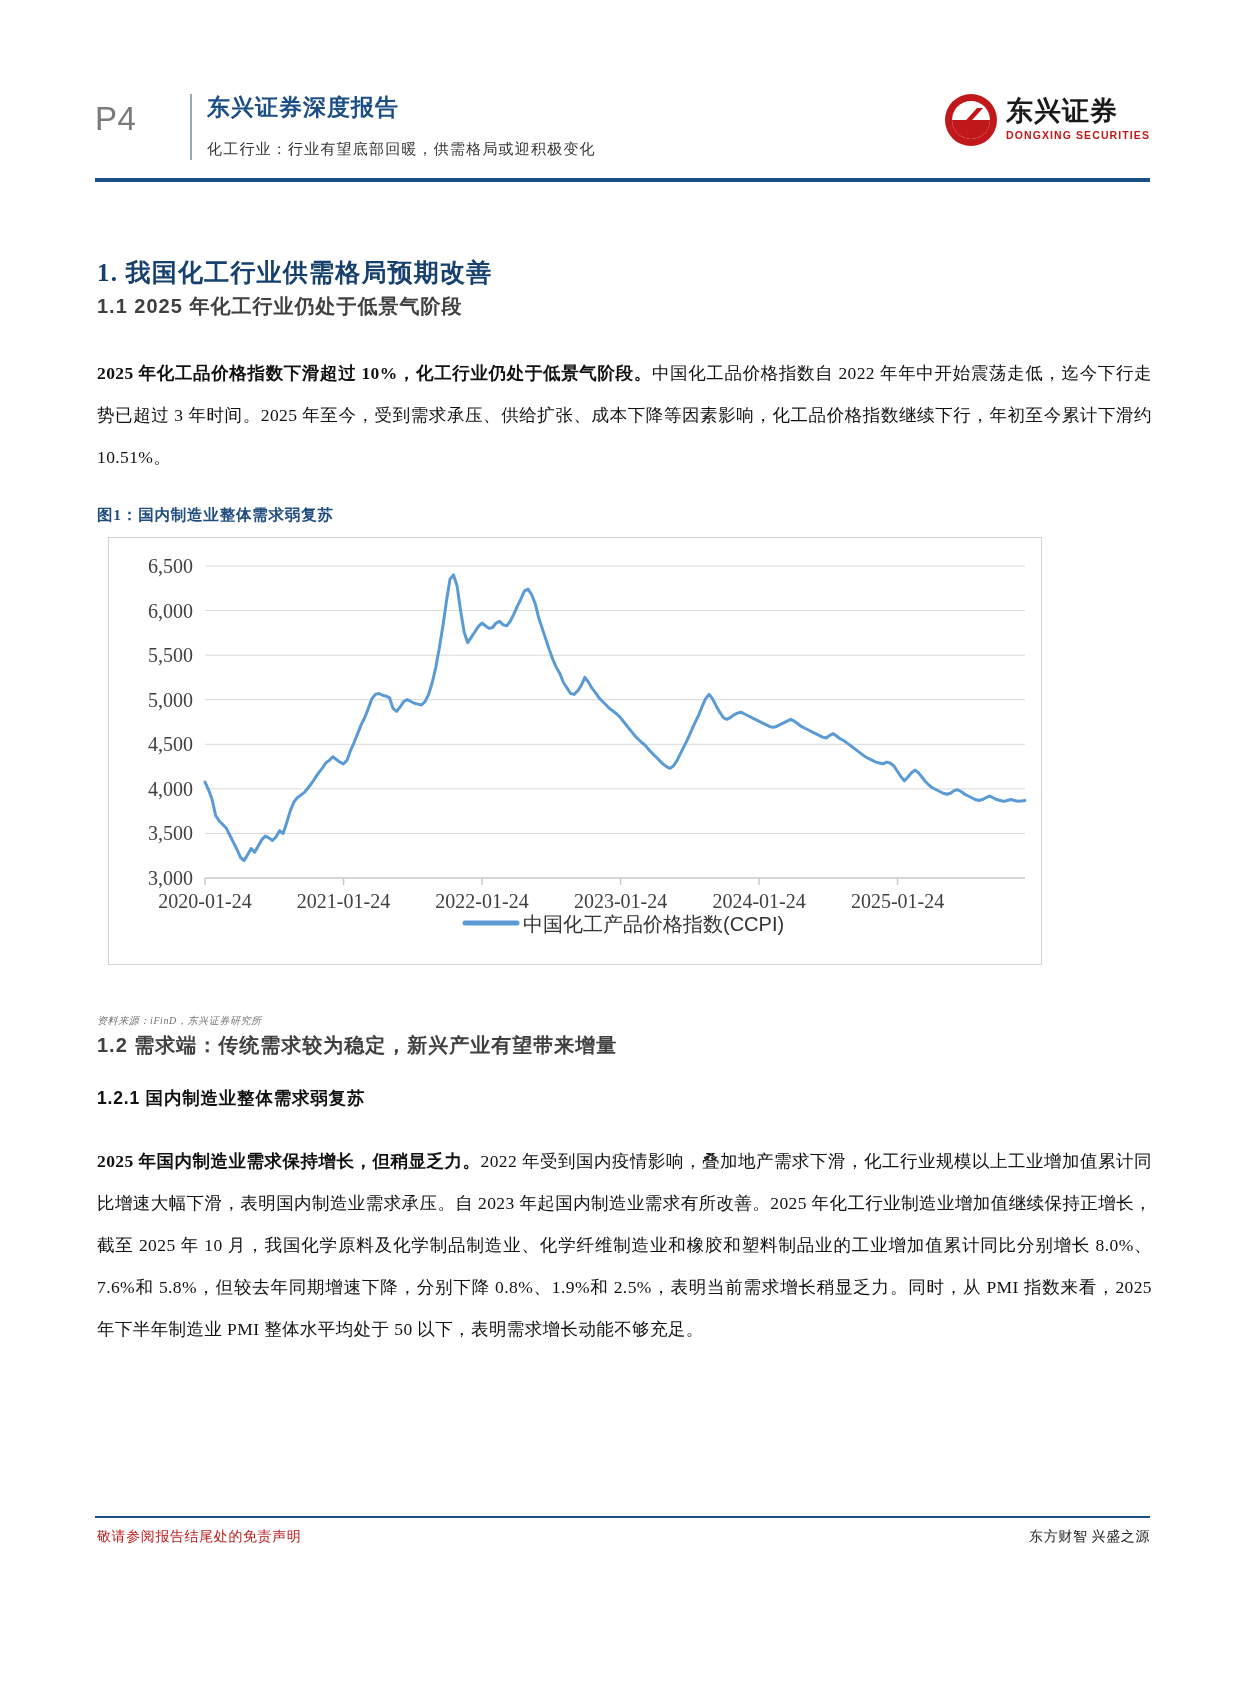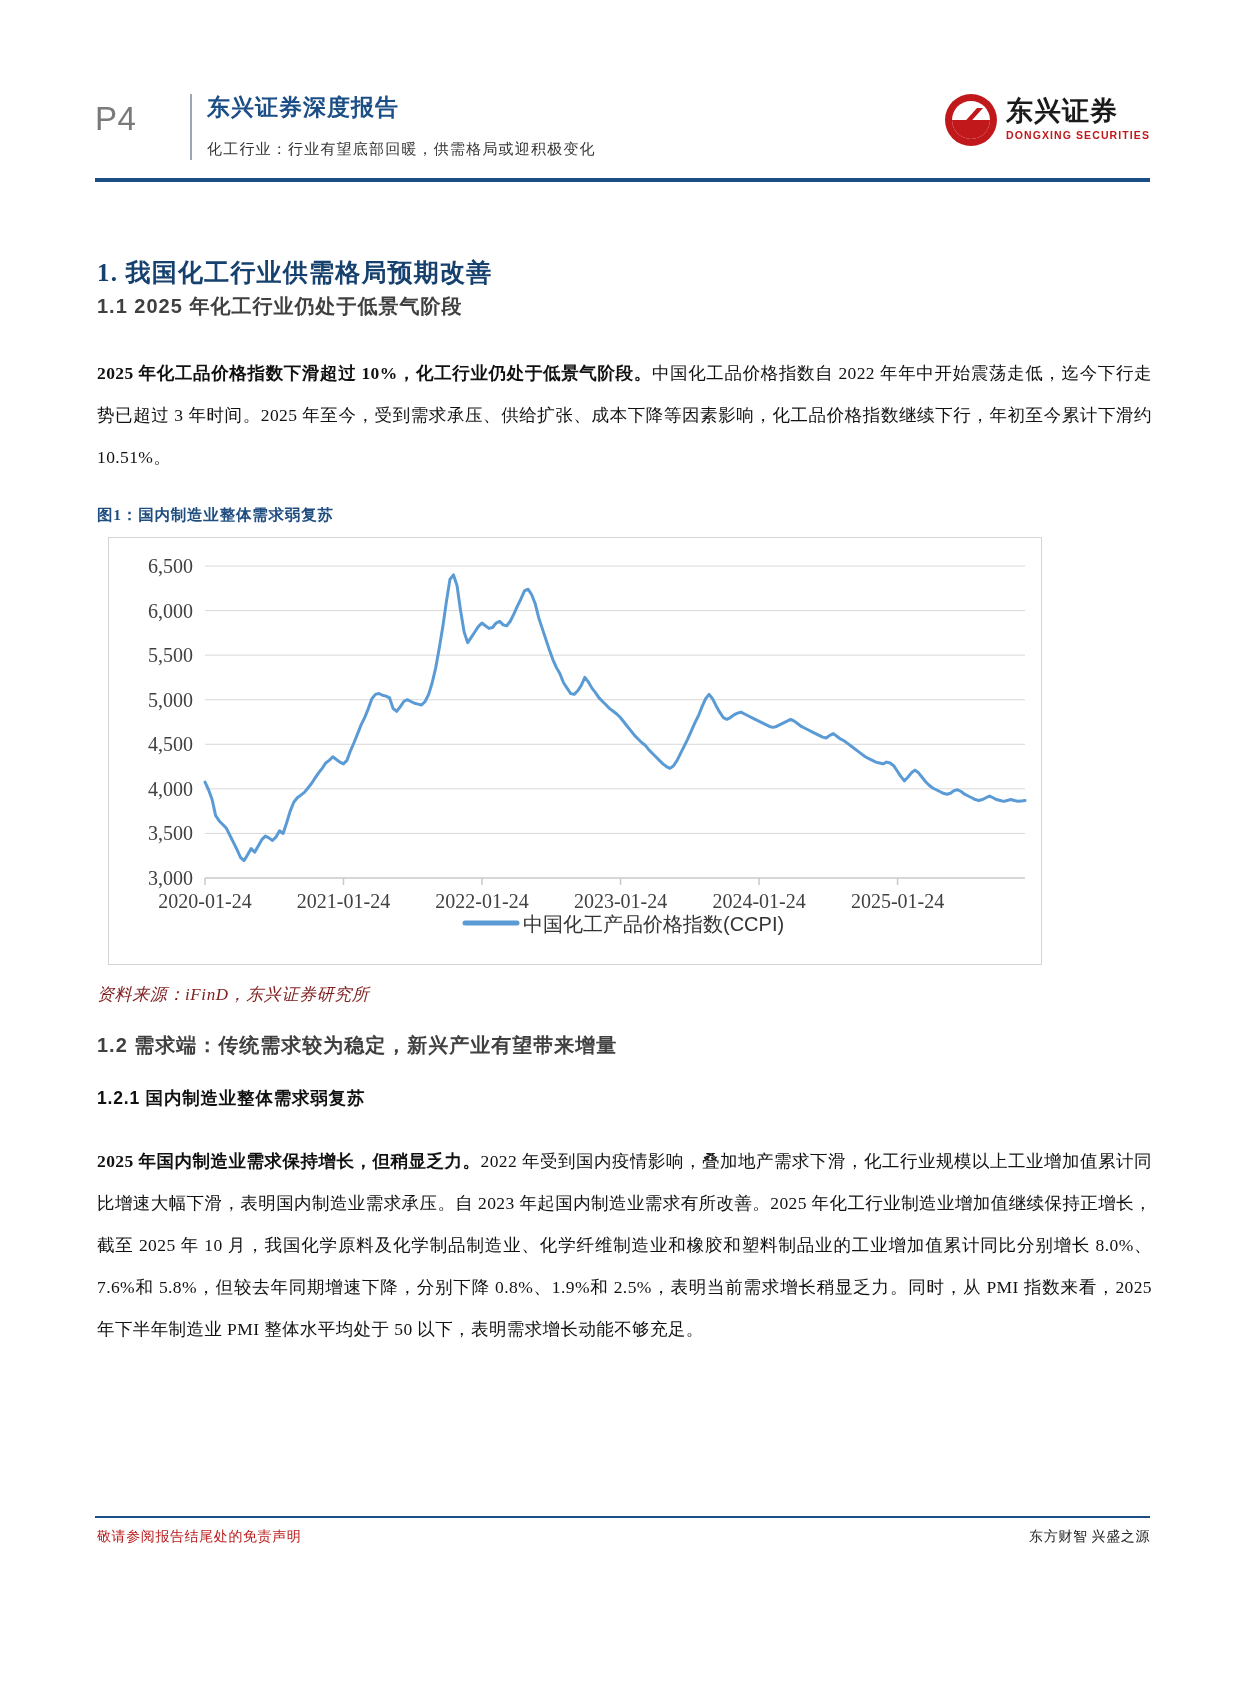--- a/index.html
+++ b/index.html
@@ -192,23 +192,23 @@
     height: 428px;
     border: 1px solid #d4d4d4;
     background: #fff;
     box-sizing: border-box;
   }
   .chart-svg { display: block; width: 934px; height: 428px; }
 
   .source {
     position: absolute;
     left: 97px;
-    top: 983px;
-    font-size: 17px;
-    color: #7f1d1d;
+    top: 1014px;
+    font-size: 10px;
+    color: #737373;
     letter-spacing: 0.6px;
     font-style: italic;
   }
 
   #h2b { top: 1032px; }
   .h3 {
     position: absolute;
     left: 97px;
     top: 1086px;
     font-family: "Liberation Sans", sans-serif;

